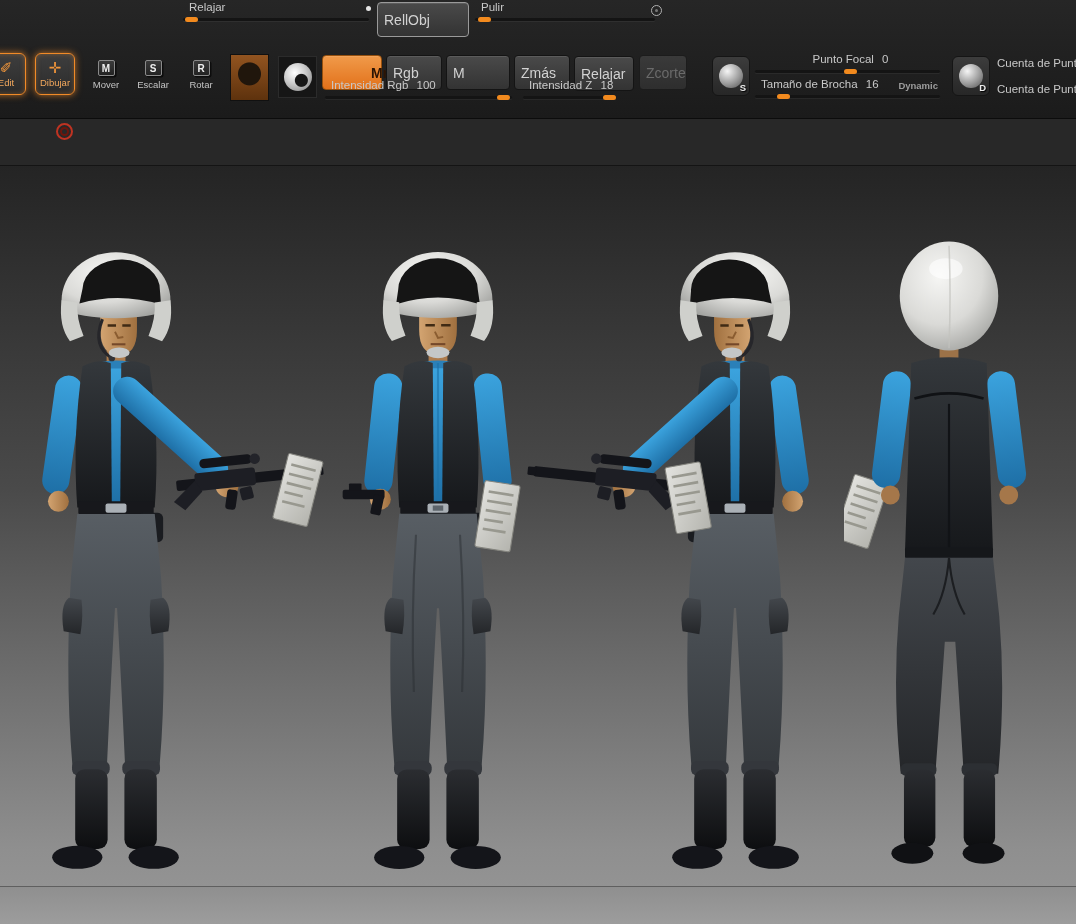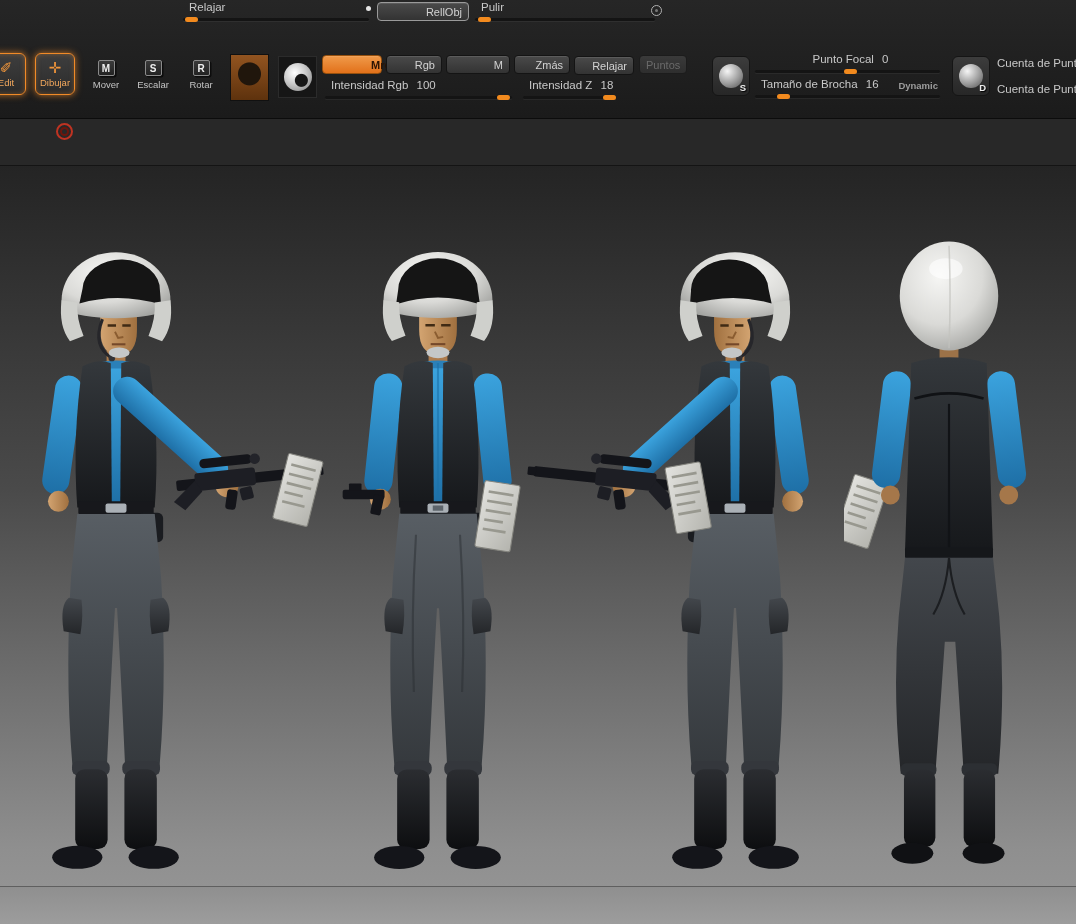--- a/index.html
+++ b/index.html
@@ -10,23 +10,23 @@
   }
   
   .topbar{position:absolute;top:0;left:0;width:1076px;height:118px;
     background:linear-gradient(#262626,#1b1b1b);z-index:5;border-bottom:1px solid #0c0c0c;}
   .zslider{position:absolute;height:20px;color:#c8c8c8;font-size:11.5px;white-space:nowrap;}
   .zslider .lbl{margin-left:6px;}
   .zslider .val{margin-left:5px;}
   .zslider .track{position:absolute;left:0;right:0;bottom:0;height:3px;background:#141414;
     border-radius:2px;box-shadow:0 1px 0 rgba(255,255,255,.05);}
   .thumb{position:absolute;top:-1px;width:13px;height:5px;background:#f28a1e;border-radius:2.5px;}
-  .zbtn{position:absolute;height:19px;box-sizing:border-box;background:linear-gradient(#4a4a4a,#333333);
-    border:1px solid #141414;border-radius:4px;color:#d2d2d2;font-size:11px;line-height:16px;
-    text-align:right;box-shadow:inset 0 1px 0 rgba(255,255,255,.1);}
+  .zbtn{position:absolute;height:35px;box-sizing:border-box;background:linear-gradient(#4a4a4a,#333333);
+    border:1px solid #141414;border-radius:4px;color:#d2d2d2;font-size:14px;line-height:16px;
+    text-align:left;box-shadow:inset 0 1px 0 rgba(255,255,255,.1);}
   .zbtn.lightborder{border-color:#9a9a9a;}
   .zbtn.sel{background:linear-gradient(#f09a4a,#e2711a);border:1px solid #96500e;color:#2b1404;font-weight:bold;}
   .zbtn.dis{color:#6a6a6a;background:linear-gradient(#3a3a3a,#2e2e2e);border-color:#1c1c1c;box-shadow:none;}
   .toolbtn{position:absolute;width:40px;height:42px;border-radius:6px;display:flex;flex-direction:column;
     align-items:center;justify-content:center;gap:2px;font-size:9.5px;color:#ccc;
     background:linear-gradient(#3e3e3e,#2b2b2b);border:1px solid #1a1a1a;box-sizing:border-box;}
   .toolbtn.active{border-color:#f08a28;box-shadow:0 0 7px rgba(240,138,40,.75),inset 0 0 5px rgba(240,138,40,.35);color:#f2a75c;}
   .toolbtn .ticon{font-size:15px;line-height:14px;color:#f0953a;}
   .toolflat{position:absolute;width:38px;height:42px;display:flex;flex-direction:column;align-items:center;
     justify-content:center;gap:3px;color:#c4c4c4;font-size:9.5px;background:none;border:none;}
@@ -110,21 +110,21 @@
   <div class="brushthumb" style="left:230px;top:54px;"></div>
   <div class="strokethumb" style="left:278px;top:56px;">
     <span class="ball"></span>
   </div>
 
   <button class="zbtn sel" style="left:322px;top:55px;width:60px;padding-left:48px;">Mrgb</button>
   <button class="zbtn" style="left:386px;top:55px;width:56px;">Rgb</button>
   <button class="zbtn" style="left:446px;top:55px;width:64px;">M</button>
   <button class="zbtn" style="left:514px;top:55px;width:56px;">Zmás</button>
   <button class="zbtn" style="left:574px;top:56px;width:60px;">Relajar</button>
-  <button class="zbtn dis" style="left:639px;top:55px;width:48px;">Puntos</button>
+  <button class="zbtn dis" style="left:639px;top:55px;width:48px;">Zcorte</button>
 
   <div class="zslider" style="left:325px;top:79px;width:187px;">
     <span class="lbl">Intensidad Rgb</span>
     <span class="val">100</span>
     <span class="track">
         <i class="thumb" style="left:92%"></i>
       </span>
   </div>
   <div class="zslider" style="left:523px;top:79px;width:93px;">
     <span class="lbl">Intensidad Z</span>

